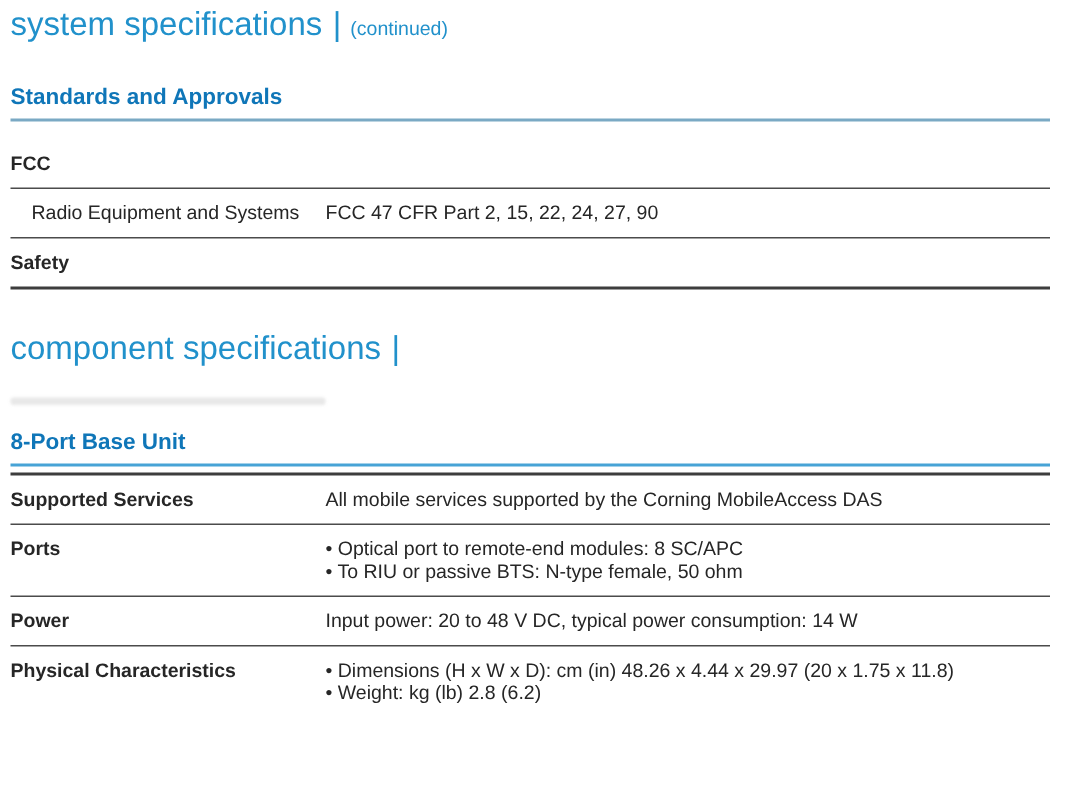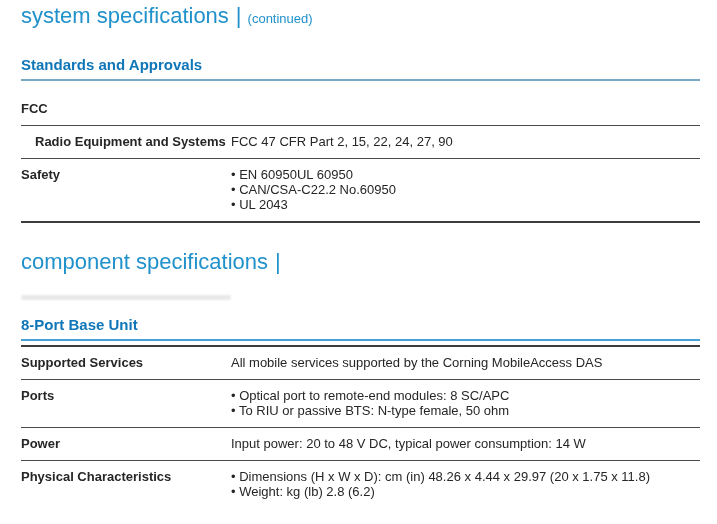--- a/index.html
+++ b/index.html
@@ -15,21 +15,21 @@
   html,body{margin:0;padding:0;}
   body{
     background:var(--page_bg,#fff);
     font-family:"Liberation Sans","DejaVu Sans",sans-serif;
     color:var(--text_color,#262626);
   }
   .page{
     position:relative;
     width:717px;height:524px;
     box-sizing:border-box;
-    padding:3px 17px 0 21px;
+    padding:3px 17px 0 7px;
     overflow:hidden;
     background:var(--page_bg,#fff);
   }
   .doc-title{
     font-size:22px;
     line-height:26px;
     color:var(--title_blue,#2191cb);
     font-weight:400;
     white-space:nowrap;
   }
@@ -82,21 +82,21 @@
     align-items:start;
   }
   .spec-row + .spec-row{
     border-top:1px solid var(--rule_mid,#4b4b4b);
   }
   .cell-label, .cell-value{
     font-size:13px;
     line-height:15px;
     padding:8px 0 9px 0;
   }
-  .cell-label{font-weight:700;}
+  .cell-label{font-weight:400;}
   .cell-label.bold{font-weight:bold;}
   .cell-label.indent{padding-left:14px;}
   .value-line{white-space:nowrap;}
 </style>
 </head>
 <body>
 
 <div class="page">
 
   <div class="doc-title">
@@ -111,25 +111,20 @@
         <div class="cell-value"></div>
       </div>
       <div class="spec-row">
         <div class="cell-label indent">Radio Equipment and Systems</div>
         <div class="cell-value">
           <div class="value-line">FCC 47 CFR Part 2, 15, 22, 24, 27, 90</div>
         </div>
       </div>
       <div class="spec-row">
         <div class="cell-label bold">Safety</div>
-        <div class="cell-value">
-          <div class="value-line">• EN 60950UL 60950</div>
-          <div class="value-line">• CAN/CSA-C22.2 No.60950</div>
-          <div class="value-line">• UL 2043</div>
-        </div>
       </div>
     </div>
 
   <div class="doc-title section2-title">
     <span>component specifications</span><span class="pipe">|</span>
   </div>
 
   <div class="scan-artifact"></div>
 
   <div class="sub-heading second">8-Port Base Unit</div>

